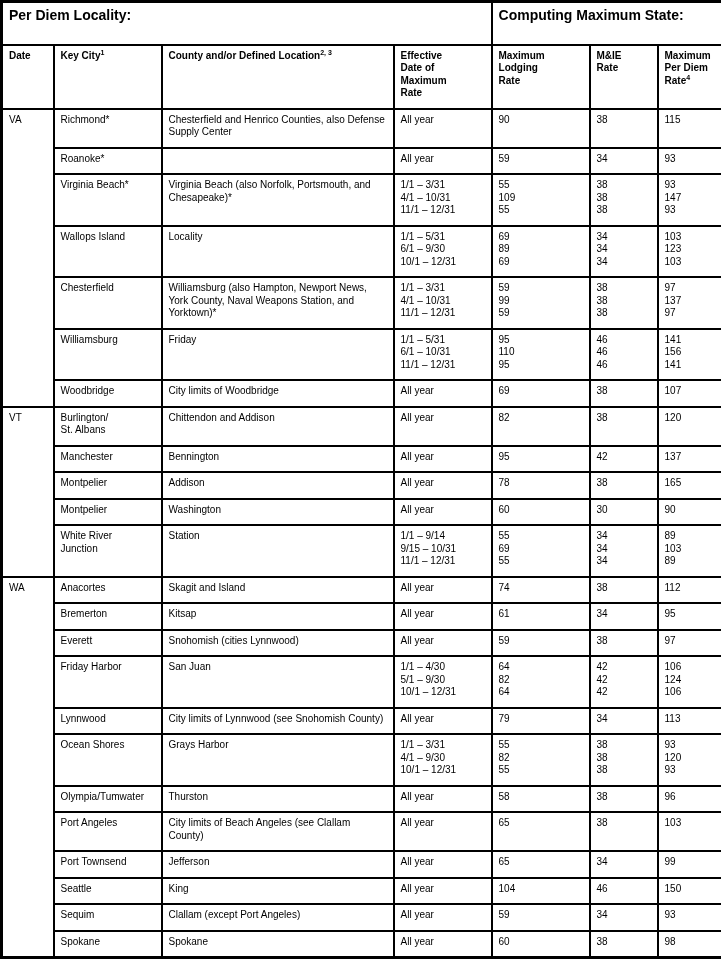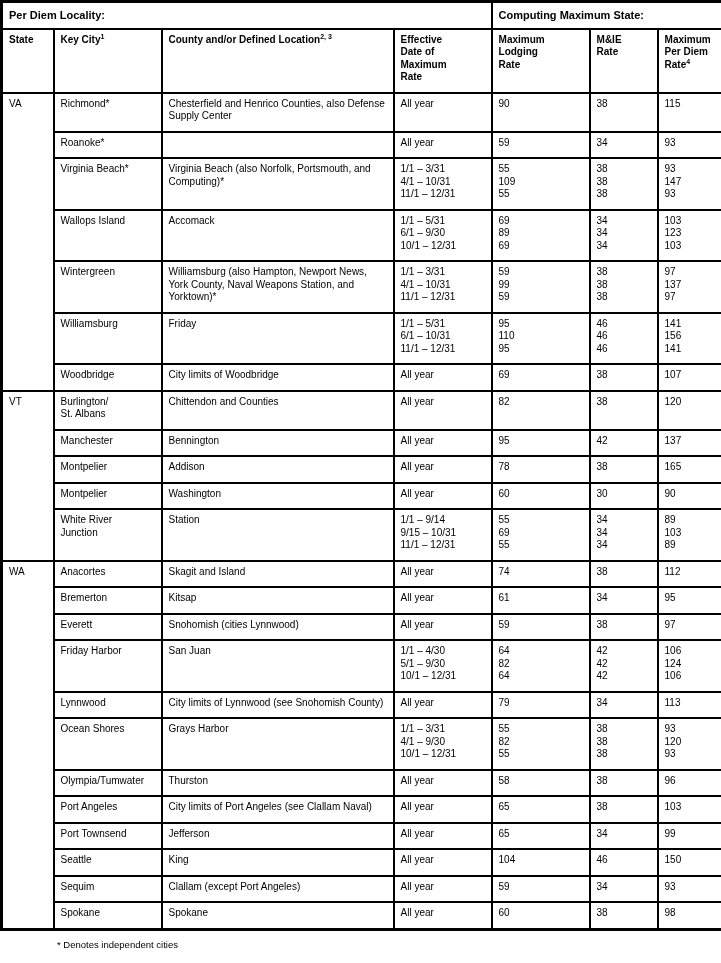--- a/index.html
+++ b/index.html
@@ -25,22 +25,22 @@
     line-height: 12.5px;
     padding: 4px 6px 8px 6px;
     white-space: pre-line;
     overflow: hidden;
   }
   table.perdiem thead th {
     font-weight: bold;
     white-space: pre-line;
   }
   tr.band-row th {
-    padding: 6px 6px 6px 6px;
-    font-size: 11px;
+    padding: 6px 6px 22px 6px;
+    font-size: 14px;
   }
   td.num { text-align: center; }
   sup {
     font-size: 7px;
     line-height: 0;
     vertical-align: super;
   }
   .footnote {
     font-size: 9.5px;
     margin: 8px 0 0 57px;
@@ -60,21 +60,21 @@
       <col style="width:98px">
       <col style="width:68px">
       <col style="width:65px">
     </colgroup>
     <thead>
       <tr class="band-row">
         <th colspan="4">Per Diem Locality:</th>
         <th colspan="3">Computing Maximum State:</th>
       </tr>
       <tr>
-        <th><span>State</span><sup></sup></th>
+        <th><span>Date</span><sup></sup></th>
         <th><span>Key City</span><sup>1</sup></th>
         <th><span>County and/or Defined Location</span><sup>2, 3</sup></th>
         <th><span>Effective
 Date of
 Maximum
 Rate</span><sup></sup></th>
         <th><span>Maximum
 Lodging
 Rate</span><sup></sup></th>
         <th><span>M&amp;IE
@@ -97,52 +97,52 @@
         <tr>
           <td>Roanoke*</td>
           <td></td>
           <td>All year</td>
           <td class="num">59</td>
           <td class="num">34</td>
           <td class="num">93</td>
         </tr>
         <tr>
           <td>Virginia Beach*</td>
-          <td>Virginia Beach (also Norfolk, Portsmouth, and Computing)*</td>
+          <td>Virginia Beach (also Norfolk, Portsmouth, and Chesapeake)*</td>
           <td>1/1 – 3/31
 4/1 – 10/31
 11/1 – 12/31</td>
           <td class="num">55
 109
 55</td>
           <td class="num">38
 38
 38</td>
           <td class="num">93
 147
 93</td>
         </tr>
         <tr>
           <td>Wallops Island</td>
-          <td>Accomack</td>
+          <td>Locality</td>
           <td>1/1 – 5/31
 6/1 – 9/30
 10/1 – 12/31</td>
           <td class="num">69
 89
 69</td>
           <td class="num">34
 34
 34</td>
           <td class="num">103
 123
 103</td>
         </tr>
         <tr>
-          <td>Wintergreen</td>
+          <td>Chesterfield</td>
           <td>Williamsburg (also Hampton, Newport News, York County, Naval Weapons Station, and Yorktown)*</td>
           <td>1/1 – 3/31
 4/1 – 10/31
 11/1 – 12/31</td>
           <td class="num">59
 99
 59</td>
           <td class="num">38
 38
 38</td>
@@ -171,21 +171,21 @@
           <td>City limits of Woodbridge</td>
           <td>All year</td>
           <td class="num">69</td>
           <td class="num">38</td>
           <td class="num">107</td>
         </tr>
         <tr>
           <td rowspan="5">VT</td>
           <td>Burlington/
 St. Albans</td>
-          <td>Chittendon and Counties</td>
+          <td>Chittendon and Addison</td>
           <td>All year</td>
           <td class="num">82</td>
           <td class="num">38</td>
           <td class="num">120</td>
         </tr>
         <tr>
           <td>Manchester</td>
           <td>Bennington</td>
           <td>All year</td>
           <td class="num">95</td>
@@ -293,21 +293,21 @@
         <tr>
           <td>Olympia/Tumwater</td>
           <td>Thurston</td>
           <td>All year</td>
           <td class="num">58</td>
           <td class="num">38</td>
           <td class="num">96</td>
         </tr>
         <tr>
           <td>Port Angeles</td>
-          <td>City limits of Port Angeles (see Clallam Naval)</td>
+          <td>City limits of Beach Angeles (see Clallam County)</td>
           <td>All year</td>
           <td class="num">65</td>
           <td class="num">38</td>
           <td class="num">103</td>
         </tr>
         <tr>
           <td>Port Townsend</td>
           <td>Jefferson</td>
           <td>All year</td>
           <td class="num">65</td>

